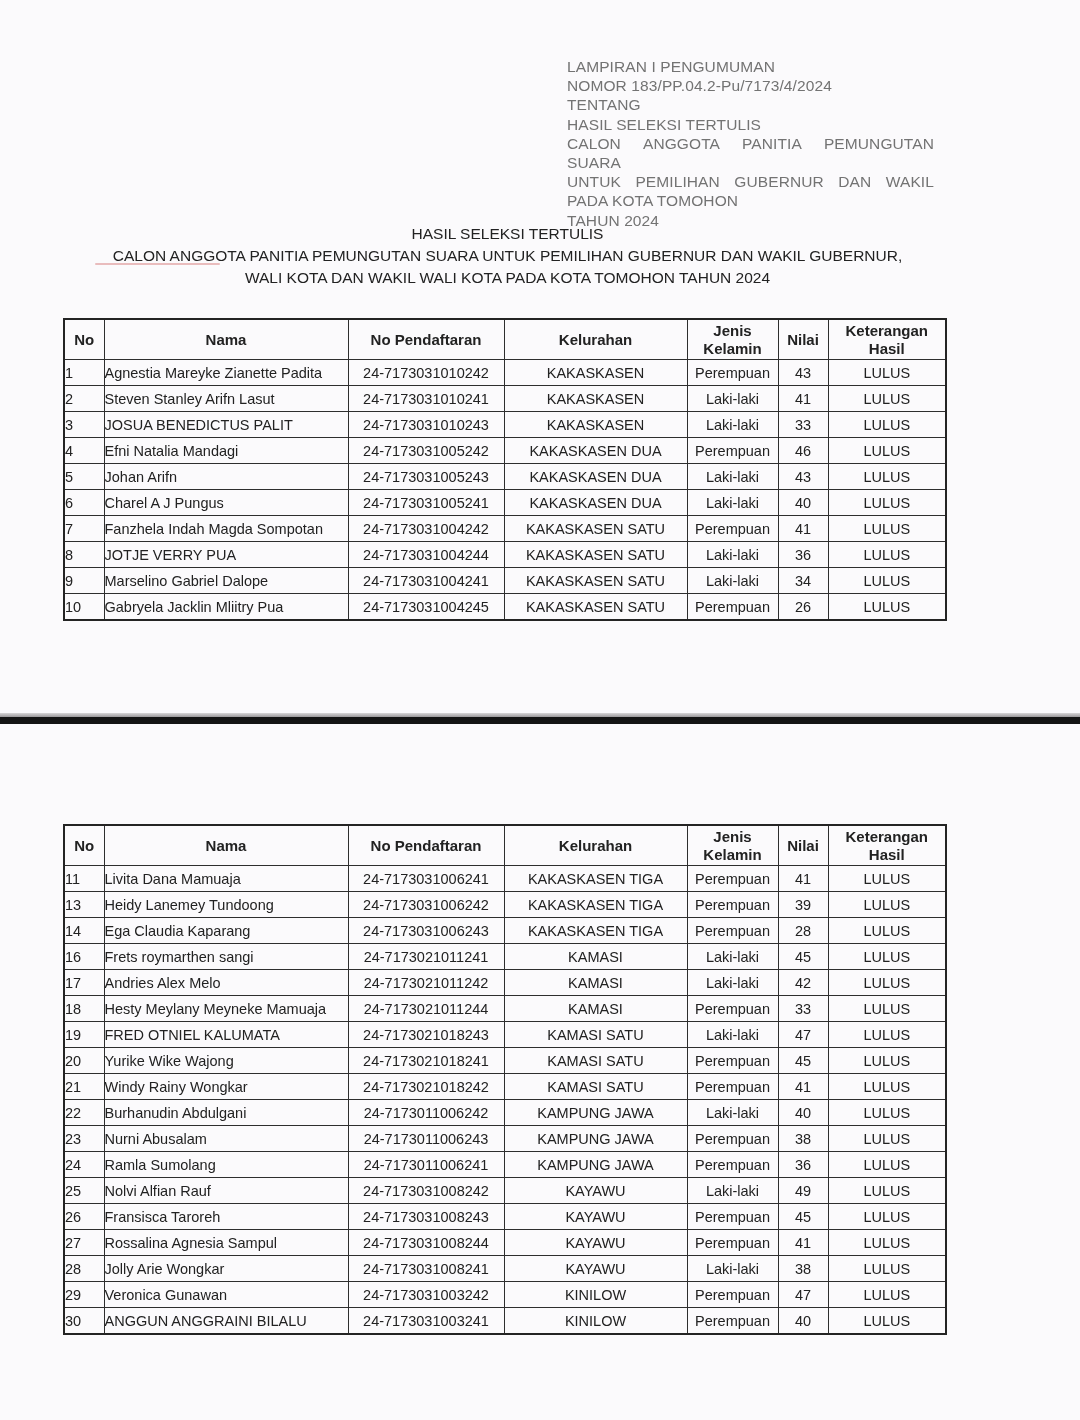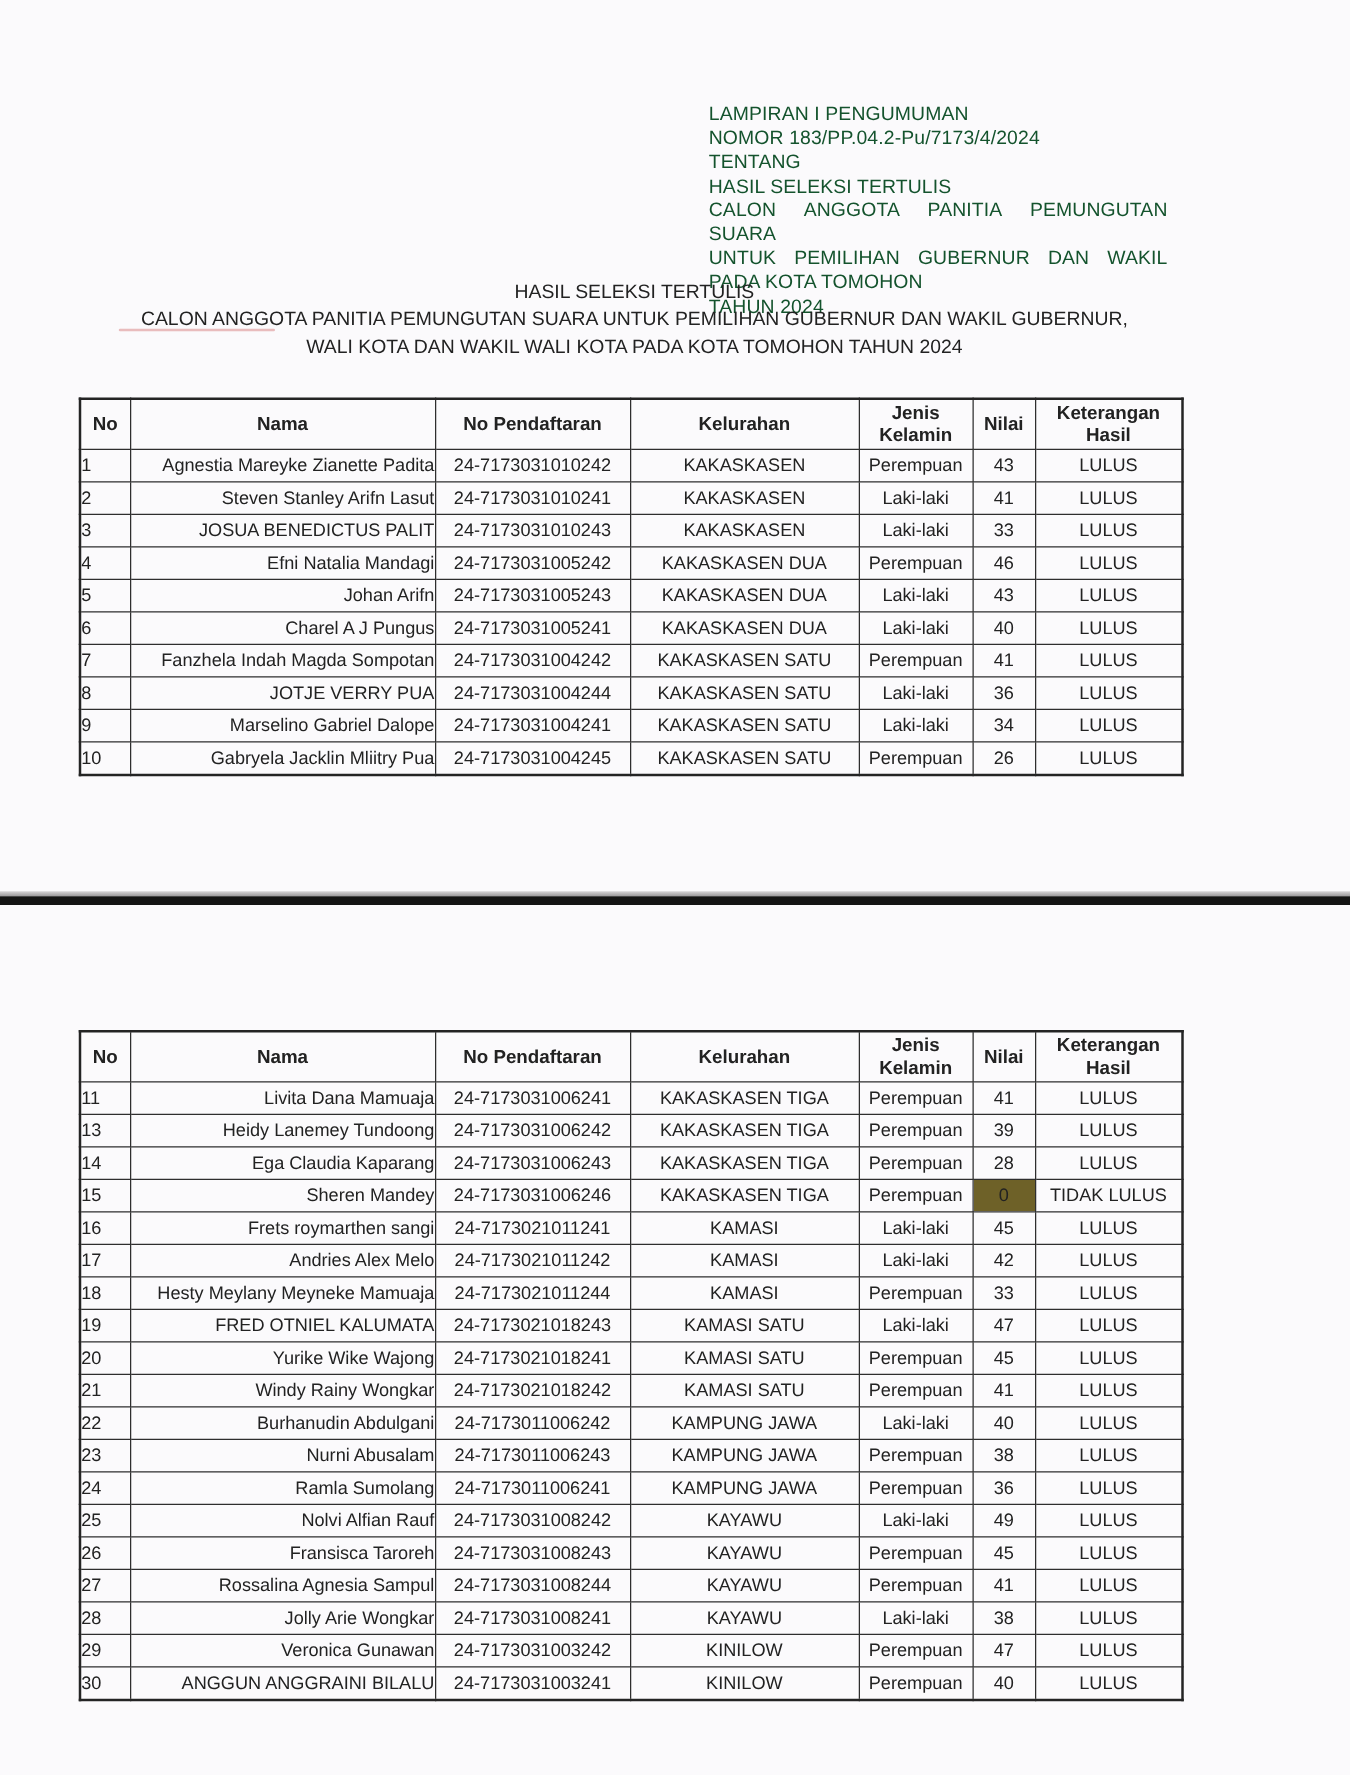--- a/index.html
+++ b/index.html
@@ -13,21 +13,21 @@
   .page2{top:724px;height:696px;}
   .page-edge-shadow{
     position:absolute;left:0;top:713px;width:1080px;height:4px;
     background:linear-gradient(#d8d6d8,#9a989a);
   }
   .page-gap{position:absolute;left:0;top:717px;width:1080px;height:7px;}
 
   
   .letterhead{
     position:absolute;left:567px;top:57px;width:367px;
-    font-size:15.5px;line-height:19.2px;letter-spacing:.1px;color:#14532d;margin-top:25px;
+    font-size:15.5px;line-height:19.2px;letter-spacing:.1px;color:#737373;
   }
   .lh-line{white-space:nowrap;}
   .lh-line.justify{white-space:normal;text-align:justify;text-align-last:justify;}
 
   
   .doc-title{
     position:absolute;left:40px;top:223px;width:935px;
     text-align:center;font-size:15.5px;line-height:22px;color:#222;
   }
   .artifact-underline{
@@ -50,21 +50,21 @@
   table.results th{
     height:39px;font-weight:bold;text-align:center;vertical-align:middle;
     white-space:normal;line-height:18px;font-size:15px;
   }
   table.results td{height:25px;vertical-align:middle;}
   .t2 td{height:25.4px;}
   col.c0{width:40px;}  col.c1{width:244px;} col.c2{width:156px;}
   col.c3{width:183px;} col.c4{width:91px;}  col.c5{width:50px;}
   col.c6{width:118px;}
   td.cell-no{text-align:left;padding-left:9px;}
-  td.cell-nama{text-align:right;padding-left:12px;margin-left:20px;}
+  td.cell-nama{text-align:left;padding-left:12px;margin-left:20px;}
   td.cell-reg, td.cell-kelurahan, td.cell-gender, td.cell-nilai, td.cell-hasil{text-align:center;}
   td.nilai-highlight{color:#3e3711;}
 </style>
 </head>
 <body>
 
 <div class="canvas">
 
   <section class="page page1">
 
@@ -254,29 +254,20 @@
         <tr>
           <td class="cell-no">14</td>
           <td class="cell-nama">Ega Claudia Kaparang</td>
           <td class="cell-reg">24-7173031006243</td>
           <td class="cell-kelurahan">KAKASKASEN TIGA</td>
           <td class="cell-gender">Perempuan</td>
           <td class="cell-nilai">28</td>
           <td class="cell-hasil">LULUS</td>
         </tr>
         <tr>
-          <td class="cell-no">15</td>
-          <td class="cell-nama">Sheren Mandey</td>
-          <td class="cell-reg">24-7173031006246</td>
-          <td class="cell-kelurahan">KAKASKASEN TIGA</td>
-          <td class="cell-gender">Perempuan</td>
-          <td class="cell-nilai nilai-highlight" style="background: rgb(110, 97, 40);">0</td>
-          <td class="cell-hasil">TIDAK LULUS</td>
-        </tr>
-        <tr>
           <td class="cell-no">16</td>
           <td class="cell-nama">Frets roymarthen sangi</td>
           <td class="cell-reg">24-7173021011241</td>
           <td class="cell-kelurahan">KAMASI</td>
           <td class="cell-gender">Laki-laki</td>
           <td class="cell-nilai">45</td>
           <td class="cell-hasil">LULUS</td>
         </tr>
         <tr>
           <td class="cell-no">17</td>

